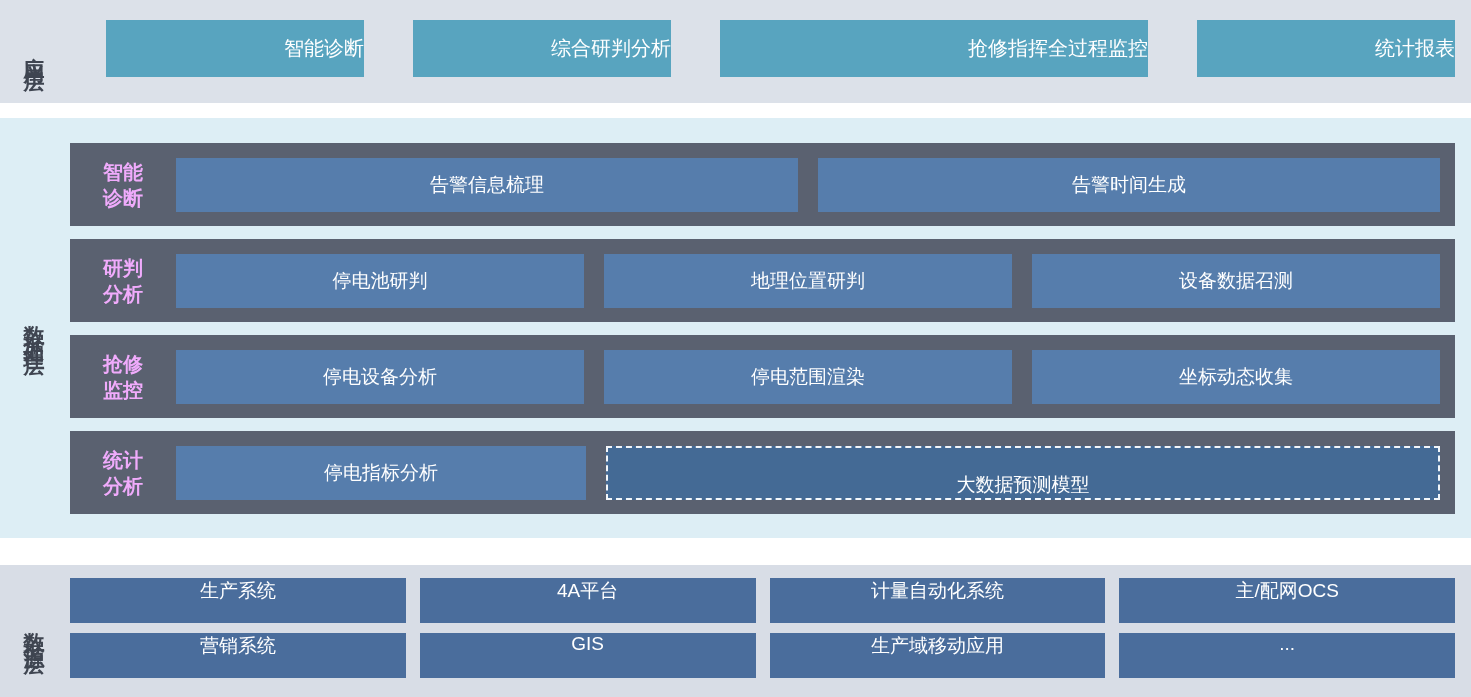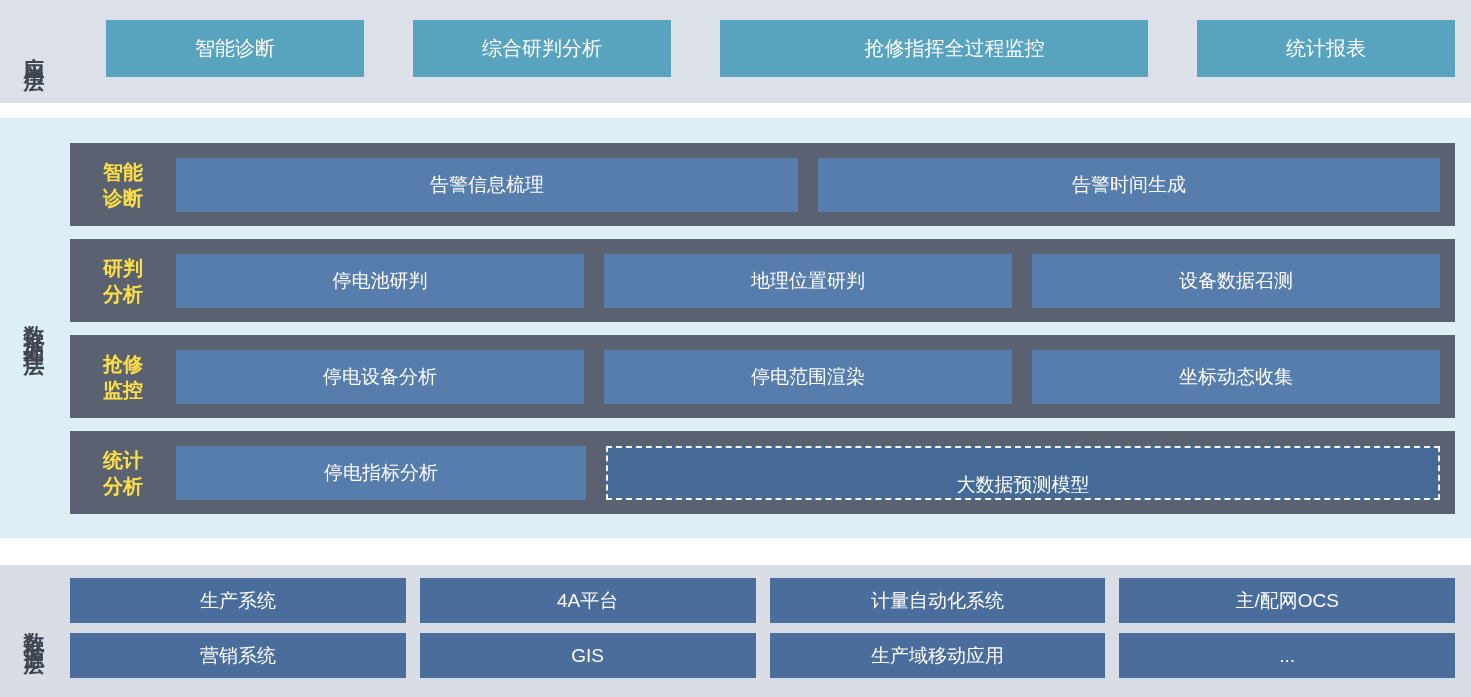--- a/index.html
+++ b/index.html
@@ -49,21 +49,21 @@
     height: 57px;
     display: flex;
     gap: 13px;
   }
   .app-box {
     background: #58a4bf;
     color: #ffffff;
     font-size: 20px;
     display: flex;
     align-items: center;
-    justify-content: center;
+    justify-content: flex-end;
     flex: 298;
     margin-left: 36px;
   }
   .app-box.wide { flex: 447; padding-left: 41px; }
 
   
   .proc-rows {
     position: absolute;
     left: 70px;
     right: 16px;
@@ -75,21 +75,21 @@
   .proc-row {
     height: 83px;
     background: #5a6170;
     display: flex;
     align-items: center;
   }
   .proc-row-title {
     width: 106px;
     flex: 0 0 106px;
     text-align: center;
-    color: #fde047;
+    color: #f0abfc;
     font-weight: bold;
     font-size: 20px;
     line-height: 1.3;
   }
   .proc-boxes {
     flex: 1;
     height: 54px;
     display: flex;
     gap: 20px;
     padding-right: 15px;
@@ -125,21 +125,20 @@
     height: 45px;
     display: flex;
     gap: 14px;
   }
   .src-box {
     flex: 1;
     background: #4a6d9c;
     color: #ffffff;
     font-size: 19px;
     display: flex;
-    align-items: center;
     justify-content: center;
   }
 </style>
 </head>
 <body>
 
 <div class="canvas">
 
   <div class="band band-app">
     <div class="layer-label">应用层</div>

